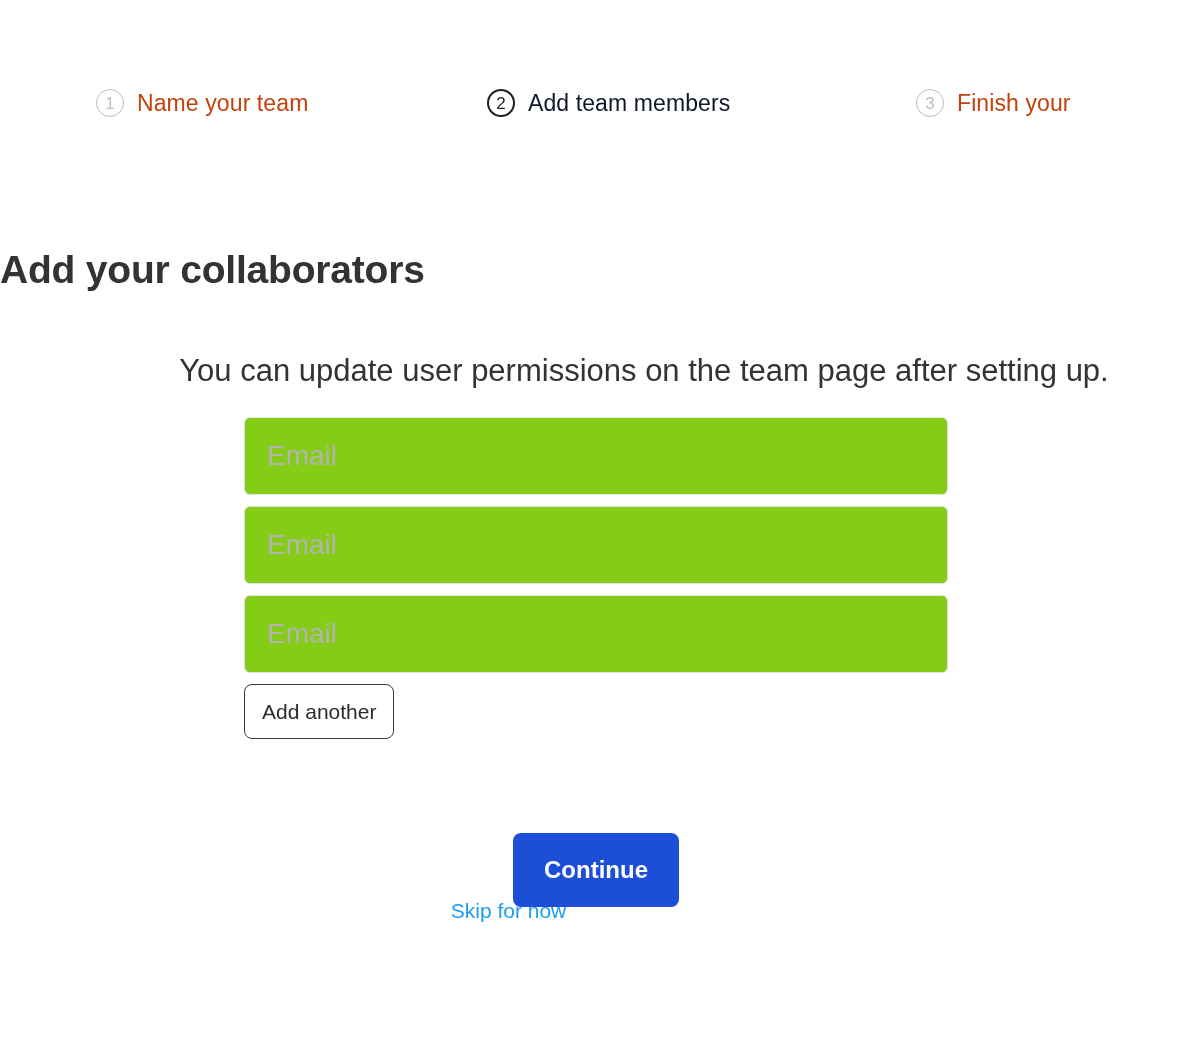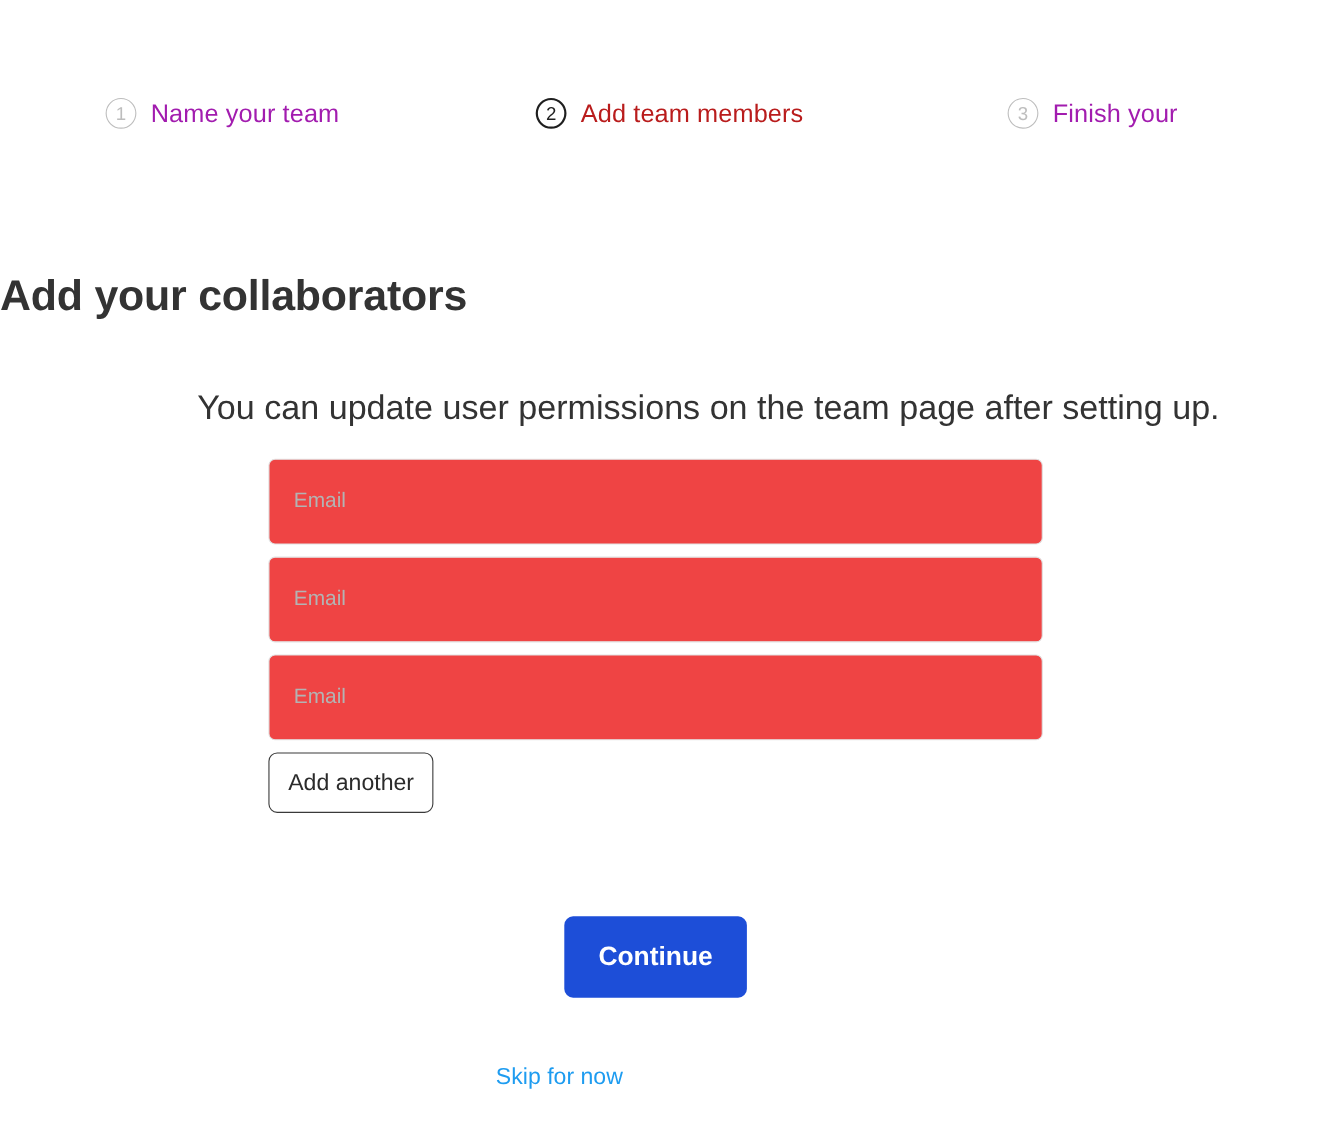--- a/index.html
+++ b/index.html
@@ -51,30 +51,30 @@
     display: flex;
     align-items: center;
     justify-content: center;
     font-size: 17px;
     line-height: 1;
     color: #bdbdbd;
     flex: 0 0 auto;
   }
   .step-label {
     font-size: 23px;
-    color: #a21caf;
+    color: #c2410c;
     letter-spacing: 0.1px;
   }
   .step.active .step-circle {
     border-color: #1f1f1f;
     border-width: 2px;
     color: #1f1f1f;
   }
   .step.active .step-label {
-    color: #b91c1c;
+    color: #0f172a;
   }
 
   
   .headline {
     position: absolute;
     top: 222px;
     left: 0;
     width: 1188px;
     text-align: left;
     font-size: 39px;
@@ -102,23 +102,23 @@
   }
   .email-field {
     display: block;
     box-sizing: border-box;
     width: 704px;
     height: 78px;
     margin-bottom: 11px;
     padding: 0 22px;
     border: 1px solid #e2e2e2;
     border-radius: 6px;
-    background: #ef4444;
-    font-family: "Liberation Sans", sans-serif;
-    font-size: 19px;
+    background: #84cc16;
+    font-family: "Liberation Sans", sans-serif;
+    font-size: 28px;
     color: #333333;
     outline: none;
   }
   .email-field::placeholder {
     color: #b3b3b3;
     opacity: 1;
   }
 
   .add-another {
     display: inline-block;
@@ -147,21 +147,21 @@
     border-radius: 8px;
     background: #1d4ed8;
     color: #ffffff;
     font-family: "Liberation Sans", sans-serif;
     font-size: 24px;
     font-weight: bold;
     cursor: pointer;
   }
   .skip-link {
     position: absolute;
-    top: 967px;
+    top: 899px;
     left: 0;
     width: 1017px;
     text-align: center;
     font-size: 21px;
     color: #1e9cf0;
     text-decoration: none;
     cursor: pointer;
   }
 </style>
 </head>

